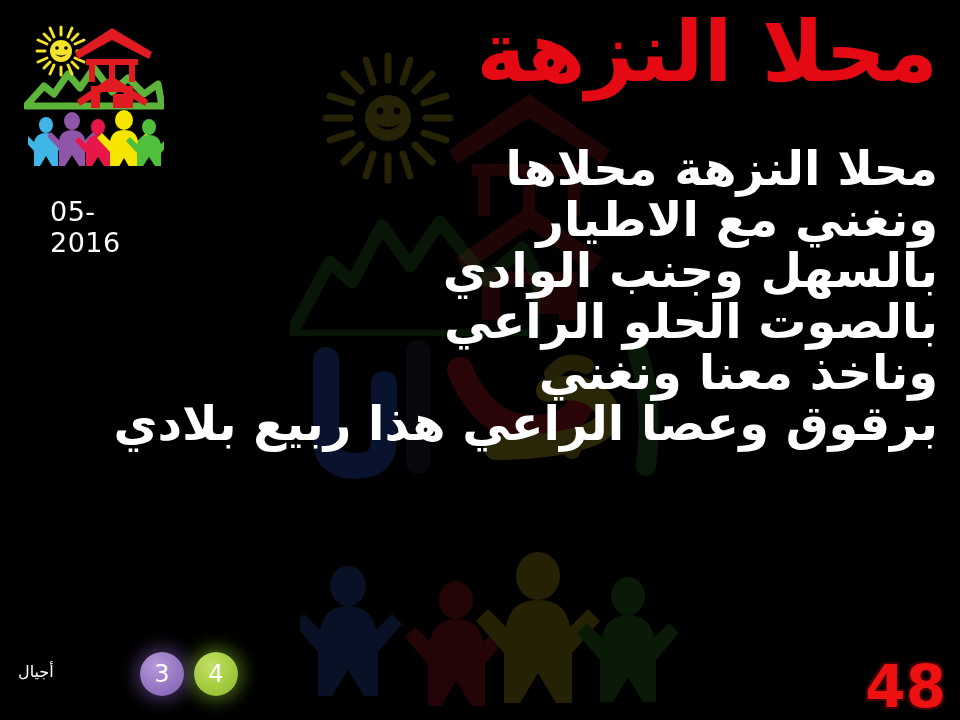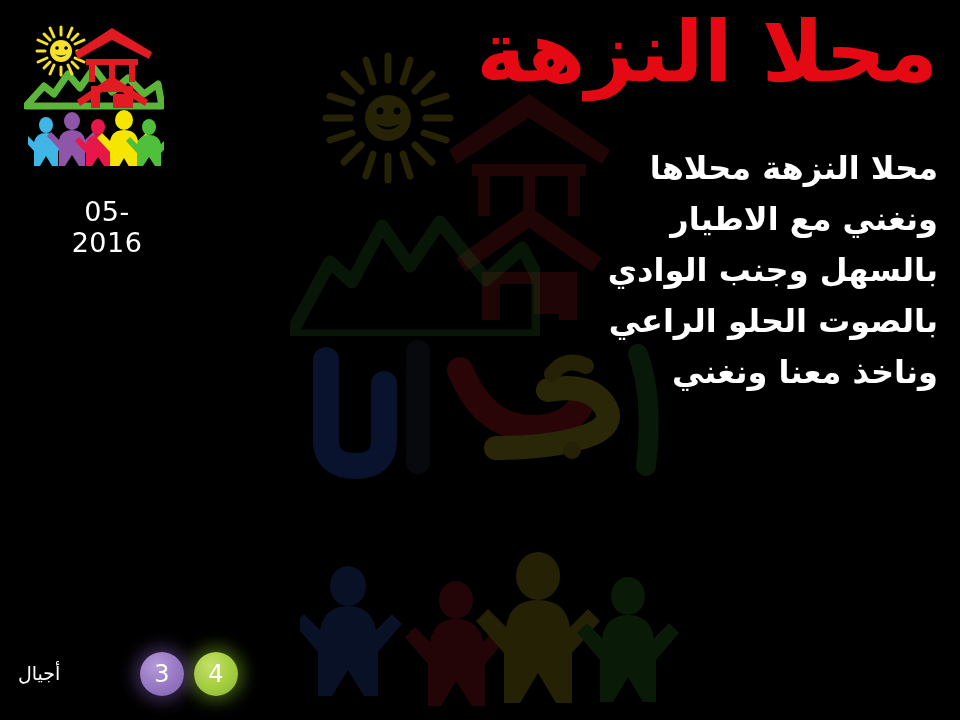--- a/index.html
+++ b/index.html
@@ -64,21 +64,20 @@
 
   .logo-date {
     position: absolute;
     left: 26px; top: 174px;
     color: #ffffff;
     font-size: 27px;
     font-weight: 400;
     letter-spacing: .5px;
     font-family: "DejaVu Sans", "Liberation Sans", sans-serif;
     direction: ltr;
-    text-align: center;
   }
 
   
   .title {
     position: absolute;
     right: 22px;
     top: 8px;
     color: #e50914;
     font-size: 84px;
     font-weight: 700;
@@ -90,34 +89,34 @@
   }
 
   
   .lyrics {
     position: absolute;
     right: 22px;
     top: 143px;
     width: 930px;
     direction: rtl;
     color: #ffffff;
-    font-size: 32px;
+    font-size: 48px;
     font-weight: 700;
     line-height: 51px;
     letter-spacing: .3px;
     white-space: nowrap;
   }
   .lyrics .line { display: block; }
 
   
   .brand-label {
     position: absolute;
     left: 18px; top: 662px;
     color: #ffffff;
-    font-size: 19px;
+    font-size: 16px;
     font-weight: 400;
     direction: rtl;
   }
 
   .badges {
     position: absolute;
     left: 140px; top: 652px;
     display: flex;
     gap: 10px;
     align-items: center;
@@ -334,23 +333,25 @@
   </div>
 
   <div class="title">محلا النزهة</div>
 
   <div class="lyrics">
     <span class="line">محلا النزهة محلاها</span>
     <span class="line">ونغني مع الاطيار</span>
     <span class="line">بالسهل وجنب الوادي</span>
     <span class="line">بالصوت الحلو الراعي</span>
     <span class="line">وناخذ معنا ونغني</span>
+    <span class="line">برقوق وعصا الراعي هذا ربيع بلادي</span>
   </div>
 
   <div class="brand-label">أجيال</div>
 
   <div class="badges">
     <div class="badge badge-green">4</div>
     <div class="badge badge-purple">3</div>
   </div>
 
+  <div class="page-number">48</div>
 
 </div>
 
 </body></html>

